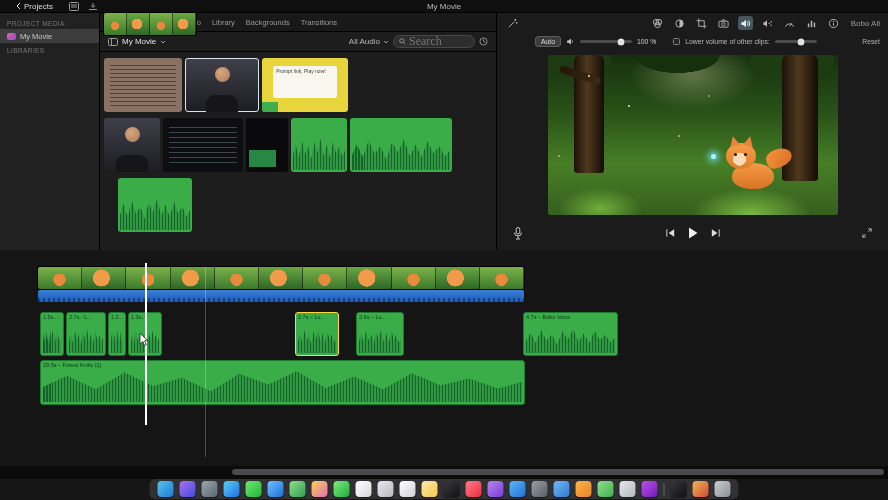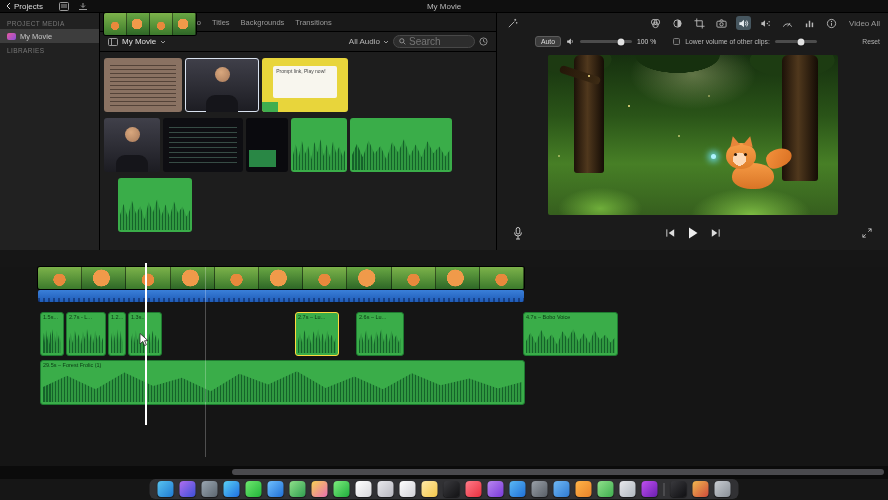--- a/index.html
+++ b/index.html
@@ -1,21 +1,21 @@
 <!DOCTYPE html>
 <html><head>
 <meta charset="utf-8">
 <style>
   * { margin:0; padding:0; box-sizing:border-box; }
   html,body { background:#000; }
   body { font-family:"Liberation Sans", sans-serif; }
   #app { position:relative; width:888px; height:500px; background:#161616; overflow:hidden; color:#c8c8c8; font-size:8px; }
 
   
-  .menubar { position:absolute; top:0; left:0; right:0; height:13px; background:#0f0f0f; display:flex; align-items:center; padding:0 6px; z-index:6; border-bottom:1px solid #000; }
+  .menubar { position:absolute; top:0; left:0; right:0; height:13px; background:#0f0f0f; display:flex; align-items:center; padding:0 16px; z-index:6; border-bottom:1px solid #000; }
   .back { display:flex; align-items:center; gap:3px; color:#ddd; cursor:default; }
   .mb-icons { display:flex; gap:9px; margin-left:16px; align-items:center; }
   .mb-title { position:absolute; left:0; right:0; text-align:center; color:#b8b8b8; pointer-events:none; }
 
   
   .sidebar { position:absolute; top:13px; left:0; width:100px; height:237px; background:#212121; border-right:1px solid #000; padding-top:3px; }
   .sb-header { color:#777; font-size:6.5px; letter-spacing:.4px; padding:4px 7px 2px; }
   .sb-item { display:flex; align-items:center; gap:4px; padding:2.5px 7px; color:#c8c8c8; font-size:7.5px; white-space:nowrap; }
   .sb-item.sel { background:#3d3d3d; }
   .sb-item.indent { padding-left:20px; }
@@ -29,21 +29,21 @@
 
   
   .browser { position:absolute; top:13px; left:100px; width:396px; height:237px; background:#1d1d1d; }
   .tabs { height:19px; display:flex; align-items:center; gap:11px; padding:0 10px; background:#191919; border-bottom:1px solid #000; }
   .tab { color:#9a9a9a; font-size:7.5px; white-space:nowrap; }
   .tab.active { color:#fff; }
   .browser-header { height:20px; display:flex; align-items:center; gap:4px; padding:0 8px; border-bottom:1px solid #000; }
   .bh-title { color:#e0e0e0; }
   .filter { margin-left:auto; display:flex; align-items:center; gap:3px; color:#b8b8b8; }
   .search { width:82px; height:13px; background:#2d2d2d; border:1px solid #484848; border-radius:7px; display:flex; align-items:center; gap:3px; padding:0 5px; }
-  .search input { flex:1; min-width:0; background:transparent; border:none; outline:none; color:#ccc; font-size:10px; font-family:Liberation Sans, sans-serif; }
+  .search input { flex:1; min-width:0; background:transparent; border:none; outline:none; color:#ccc; font-size:12px; font-family:Liberation Serif, serif; }
   .thumbs { padding:6px 4px; display:flex; flex-direction:column; gap:6px; }
   .thumb-row { display:flex; gap:3px; align-items:flex-start; }
   .thumb { height:54px; border-radius:3px; position:relative; overflow:hidden; flex:0 0 auto; background:#333; }
   .thumb.sel { outline:1.5px solid #d9e2ef; outline-offset:-1px; }
   .thumb.filmstrip { display:flex; }
   .tf { flex:1; border-right:1px solid rgba(0,0,0,.5); background:radial-gradient(circle at 50% 58%, #e8893c 0 24%, transparent 25%), linear-gradient(180deg,#7cb24a,#3c7a2c); }
   .tf:nth-child(even) { background:radial-gradient(circle at 45% 50%, #f09a4a 0 32%, transparent 33%), linear-gradient(180deg,#69a743,#2e6727); }
   .thumb.doc { background:#8a7262; }
   .thumb.doc::after { content:""; position:absolute; inset:7px 6px 6px; background:repeating-linear-gradient(180deg, rgba(40,28,22,.55) 0 1px, transparent 1px 4px); }
   .thumb.person { background:linear-gradient(180deg,#40404a,#1c1c22); }
@@ -181,21 +181,21 @@
           <div class="sb-label">My Movie</div>
         </div>
       </div>
     <div class="sb-header">LIBRARIES</div>
   </div>
 
   <div class="browser">
     <div class="tabs">
         <div class="tab active">My Media</div>
         <div class="tab">Audio &amp; Video</div>
-        <div class="tab">Titles</div>
+        <div class="tab">Library</div>
         <div class="tab">Backgrounds</div>
         <div class="tab">Transitions</div>
       </div>
     <div class="browser-header">
       <span>
           <svg width="10" height="8" viewBox="0 0 10 8">
             <rect x="0.5" y="0.5" width="9" height="7" rx="1" stroke="#9a9a9a" fill="none"></rect>
             <path d="M3.5 0.5 V7.5" stroke="#9a9a9a"></path>
           </svg>
         </span>
@@ -325,21 +325,21 @@
             </svg>
           </span>
         <span class="adj">
             <svg width="11" height="11" viewBox="0 0 12 12">
               <circle cx="6" cy="6" r="4.5" stroke="#b8b8b8" fill="none"></circle>
               <path d="M6 5.5 V8.5" stroke="#b8b8b8"></path>
               <circle cx="6" cy="3.8" r="0.7" fill="#b8b8b8"></circle>
             </svg>
           </span>
       </span>
-      <span class="reset-all">Video All</span>
+      <span class="reset-all">Bobo All</span>
     </div>
     <div class="volumerow">
       <span class="auto-btn">Auto</span>
       <span>
           <svg width="9" height="9" viewBox="0 0 12 12">
             <path d="M1.5 4.5 H3.5 L6.5 2 V10 L3.5 7.5 H1.5 Z" fill="#c8c8c8"></path>
             <path d="M8 4.2 Q9.3 6 8 7.8" stroke="#c8c8c8" fill="none"></path>
           </svg>
         </span>
       <span class="slider sl-vol">

